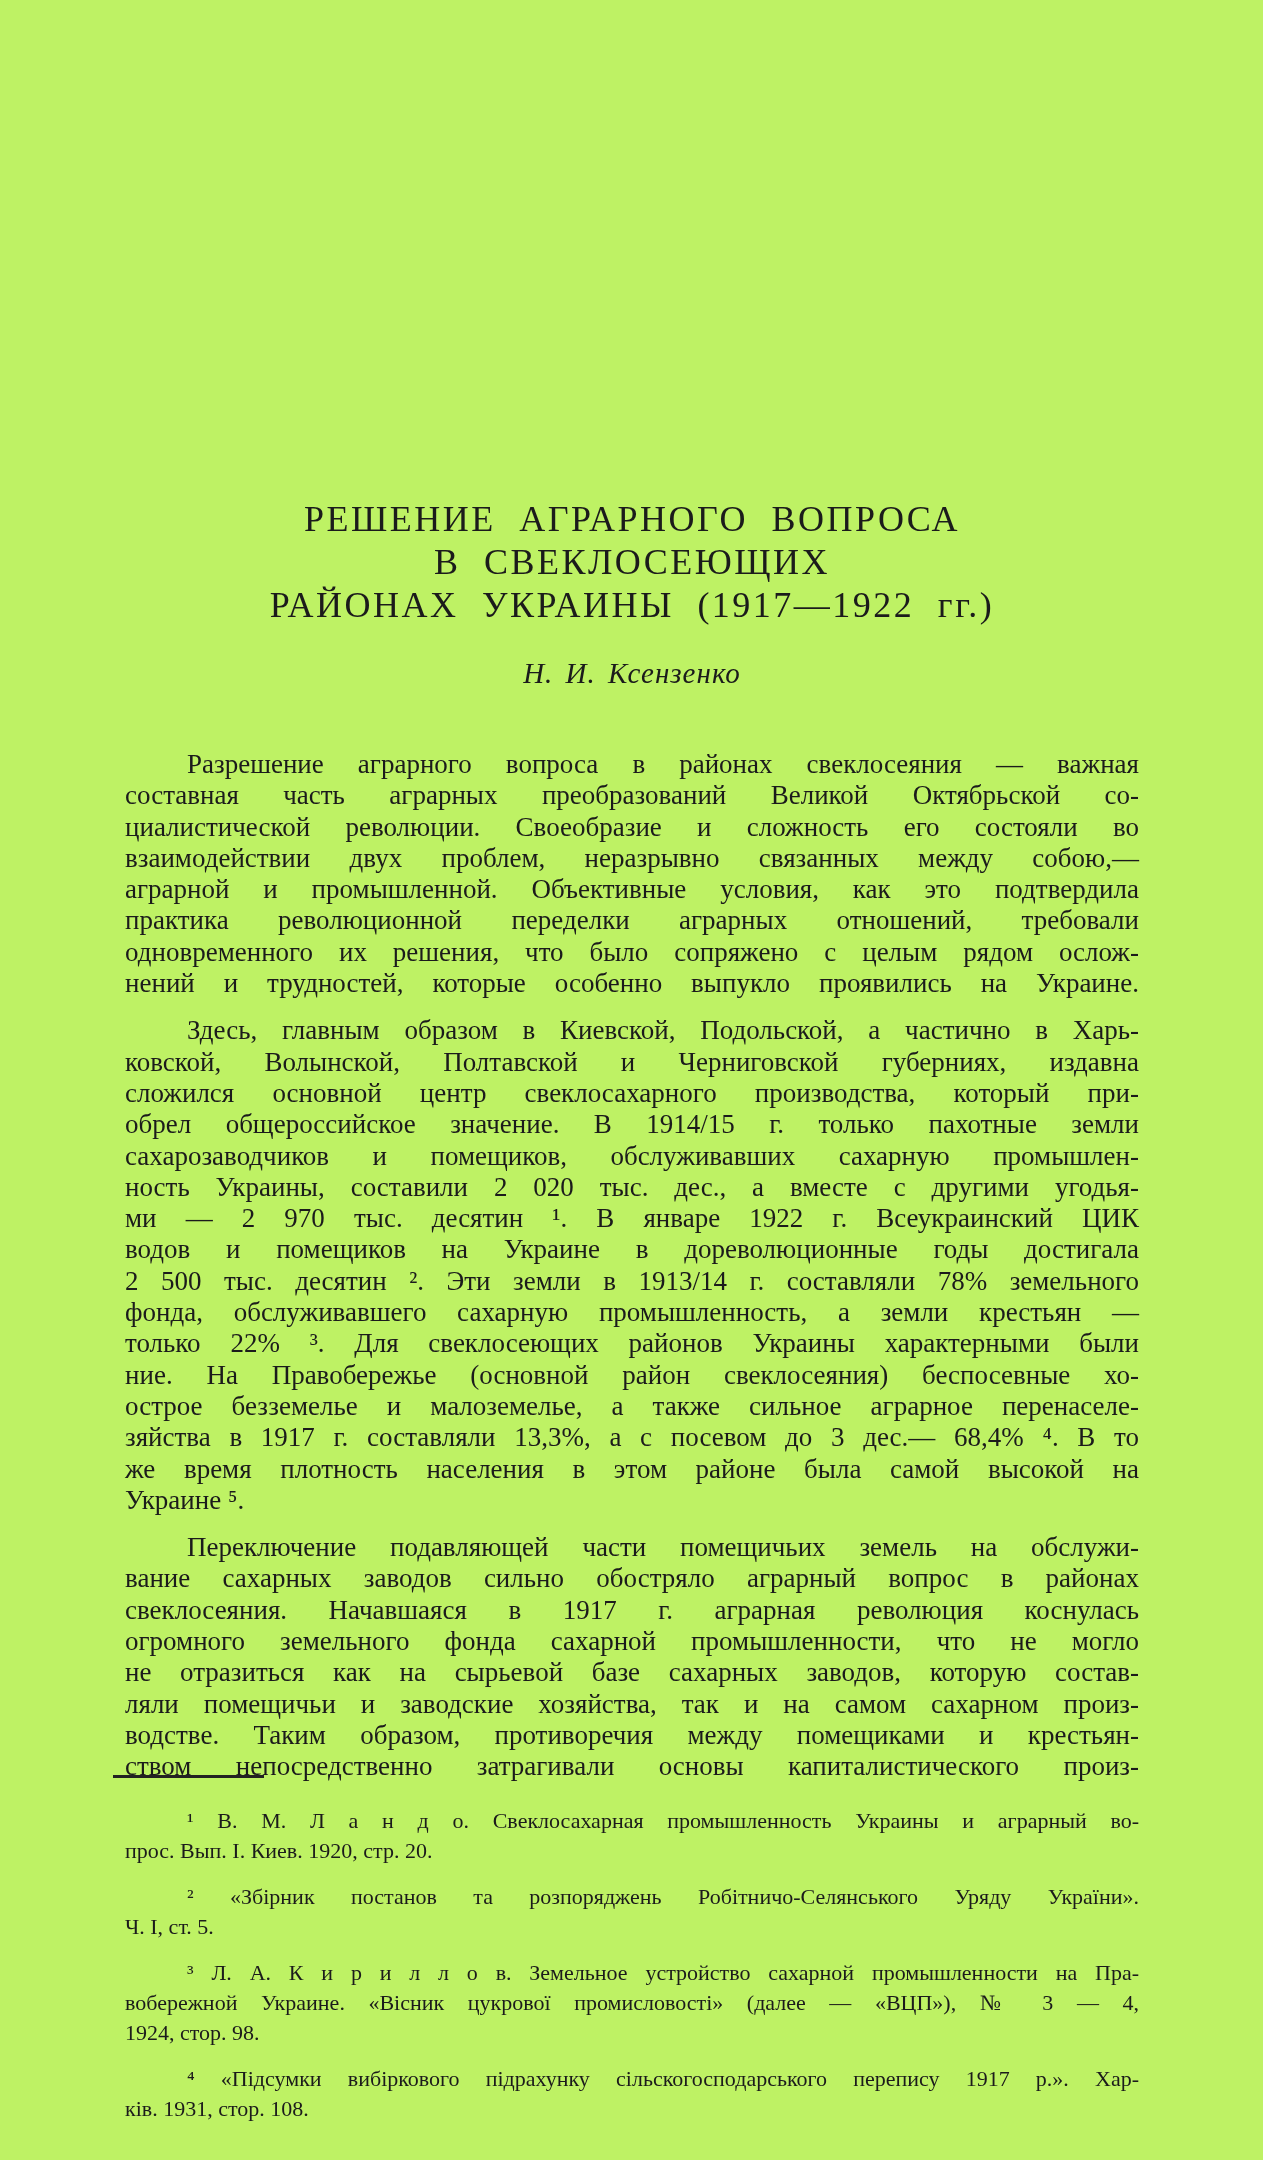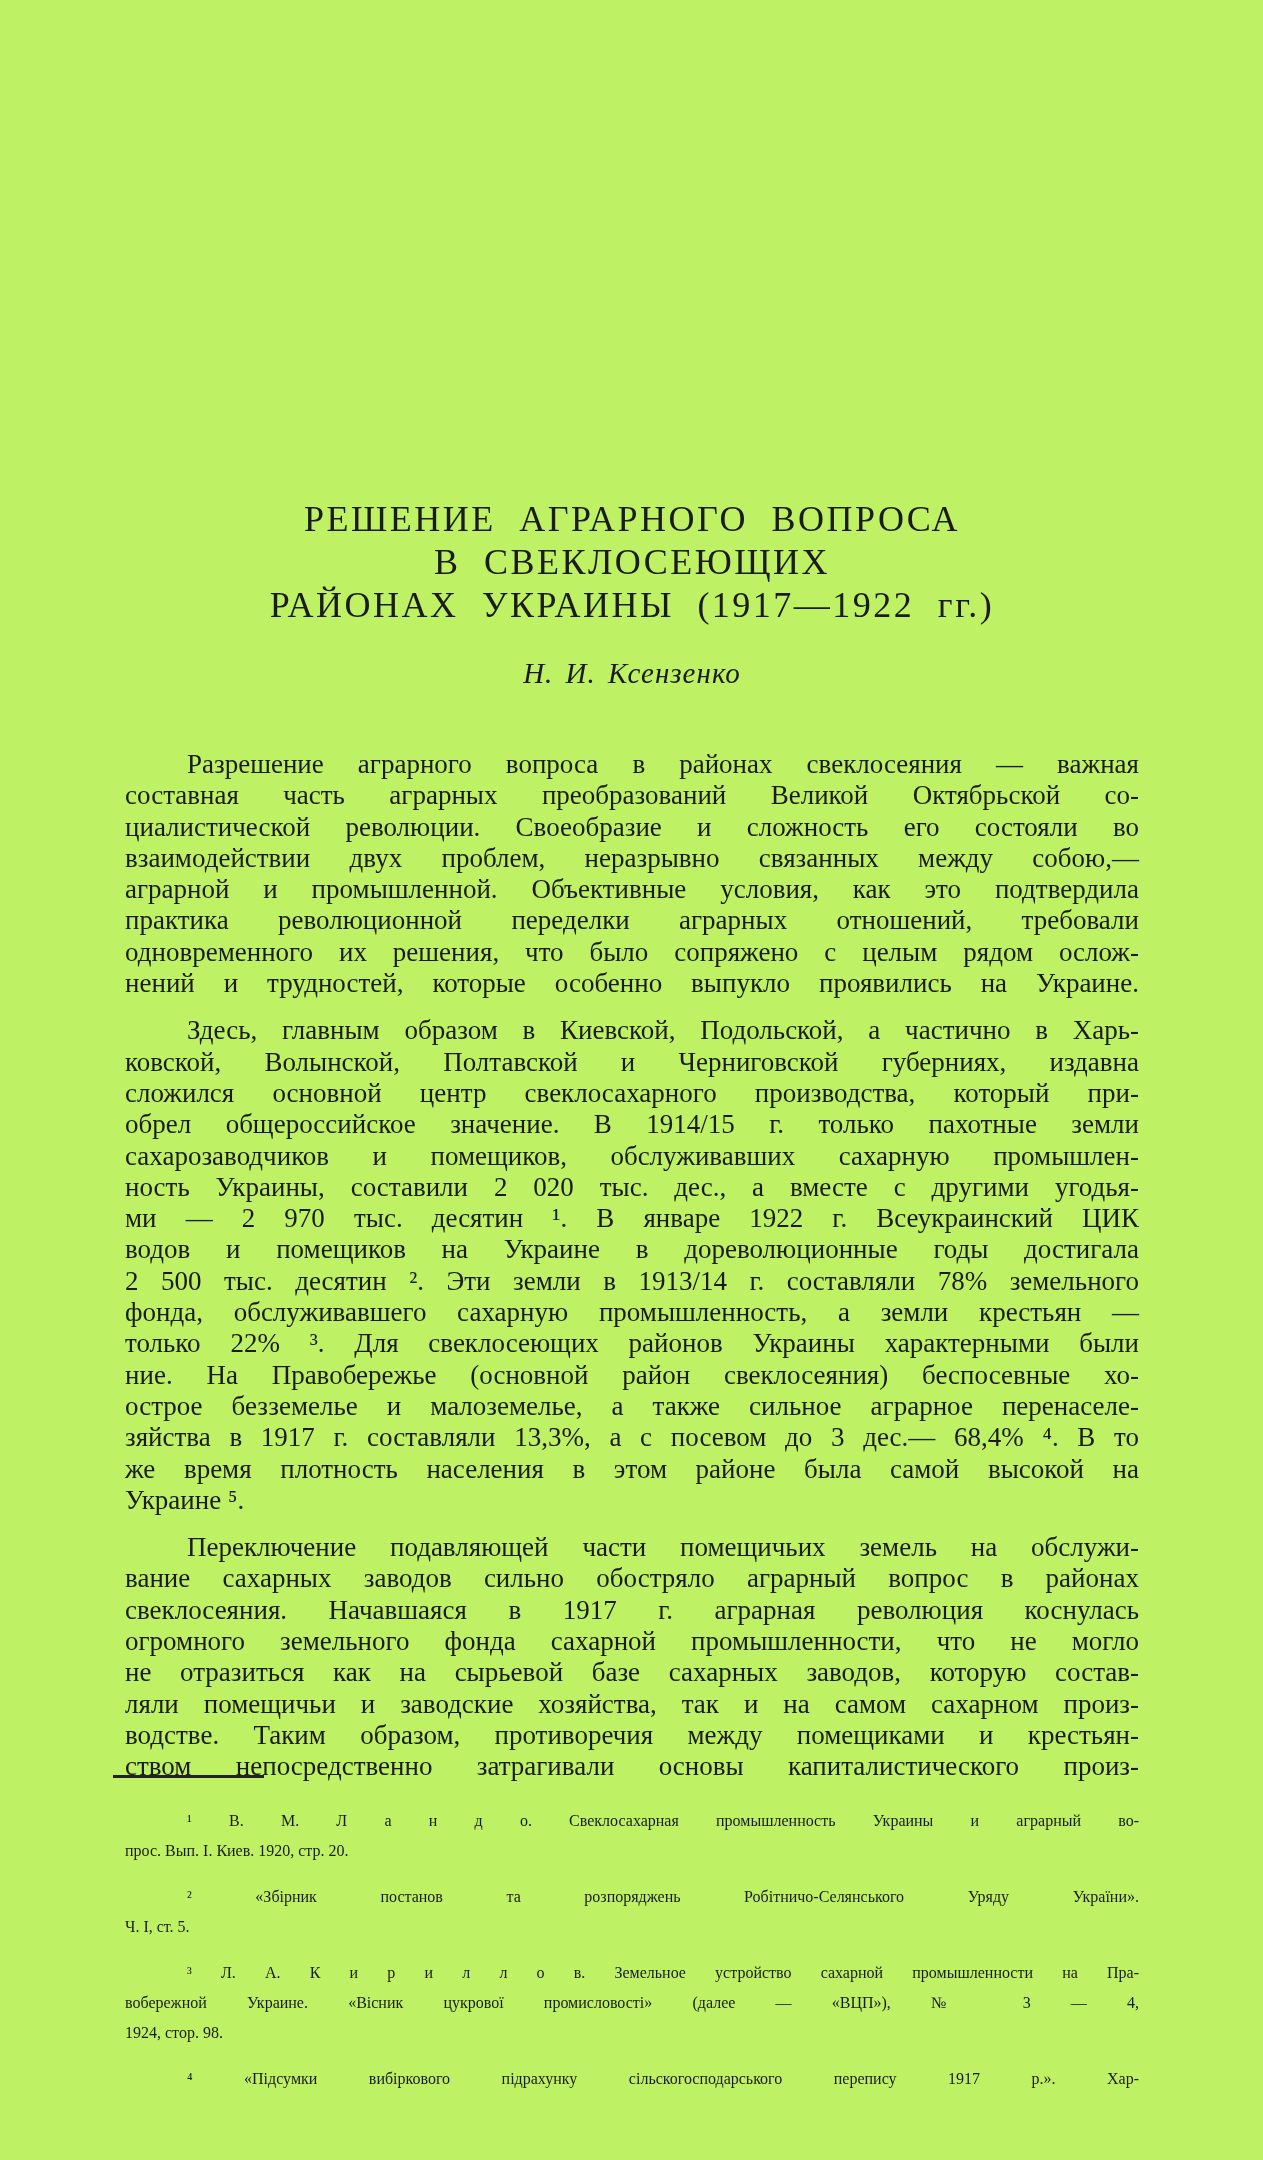--- a/index.html
+++ b/index.html
@@ -63,21 +63,21 @@
     left: 113px;
     width: 151px;
     height: 0;
     border-top: 3px solid #222222;
   }
   .footnotes {
     position: absolute;
     top: 1790px;
     left: 109px;
     width: 1046px;
-    font-size: 16px;
+    font-size: 22px;
   }
   .footnotes .line {
     line-height: 30px;
   }
   .line {
     text-align: justify;
     text-align-last: justify;
     white-space: normal;
   }
   .line.flush {
@@ -153,16 +153,17 @@
         <div class="line indent">² «Збірник постанов та розпоряджень Робітничо-Селянського Уряду України».</div>
         <div class="line flush">Ч. I, ст. 5.</div>
       </div>
       <div class="para">
         <div class="line indent">³ Л. А. К и р и л л о в. Земельное устройство сахарной промышленности на Пра-</div>
         <div class="line">вобережной Украине. «Вісник цукрової промисловості» (далее — «ВЦП»), № 3 — 4,</div>
         <div class="line flush">1924, стор. 98.</div>
       </div>
       <div class="para">
         <div class="line indent">⁴ «Підсумки вибіркового підрахунку сільскогосподарського перепису 1917 р.». Хар-</div>
+        <div class="line flush">ків. 1931, стор. 108.</div>
       </div>
     </div>
 
 </div>
 
 </body></html>

